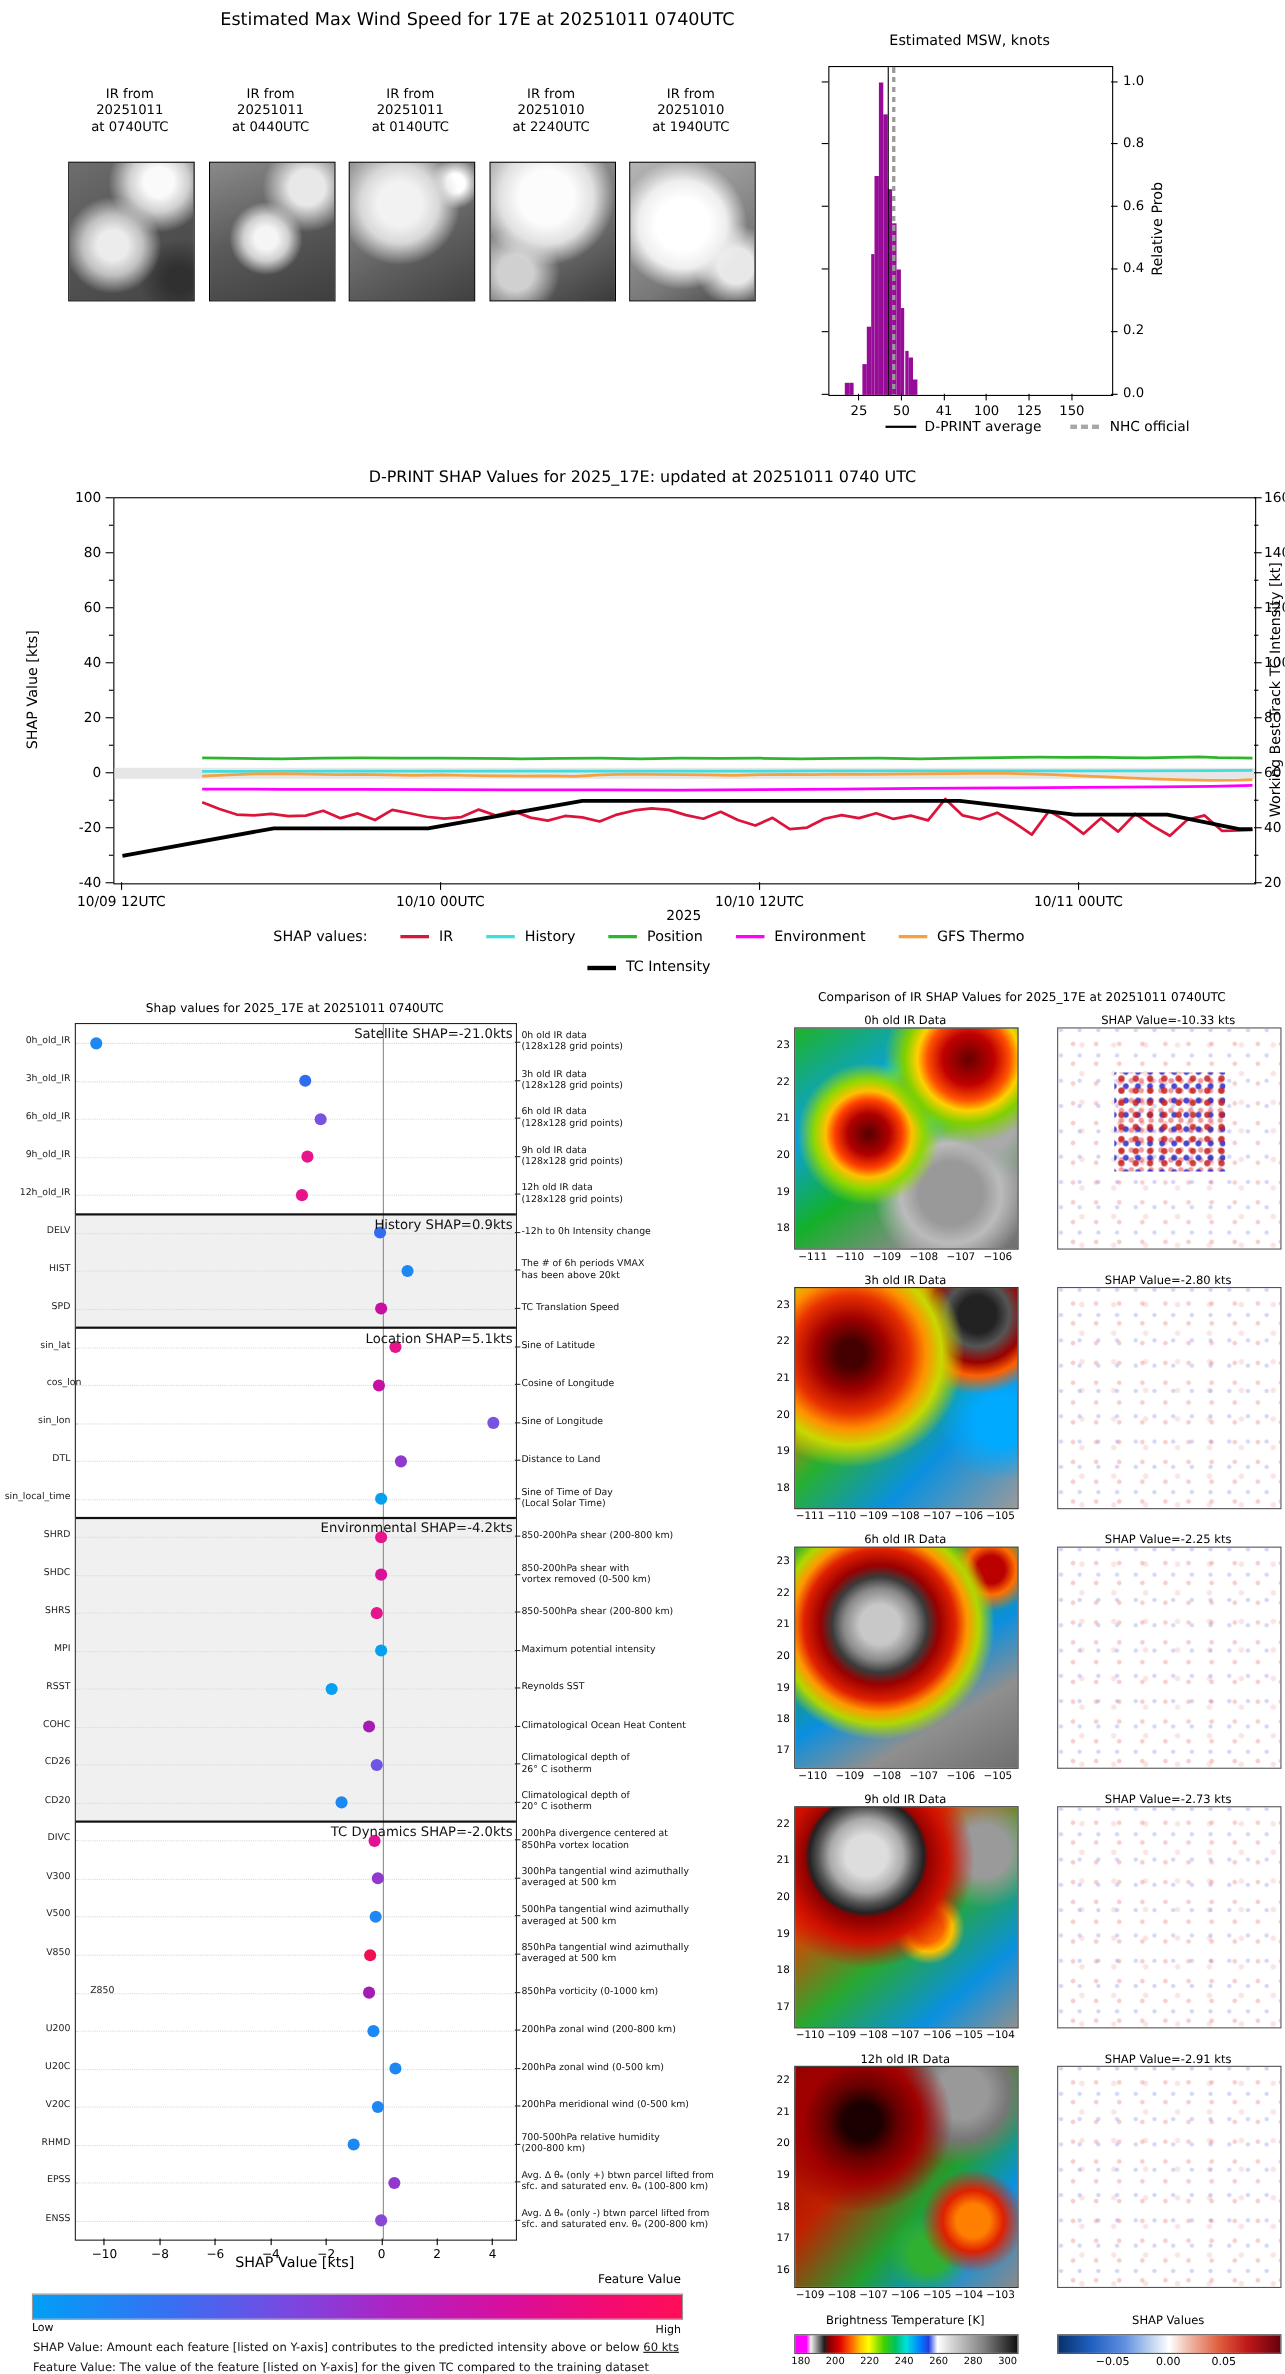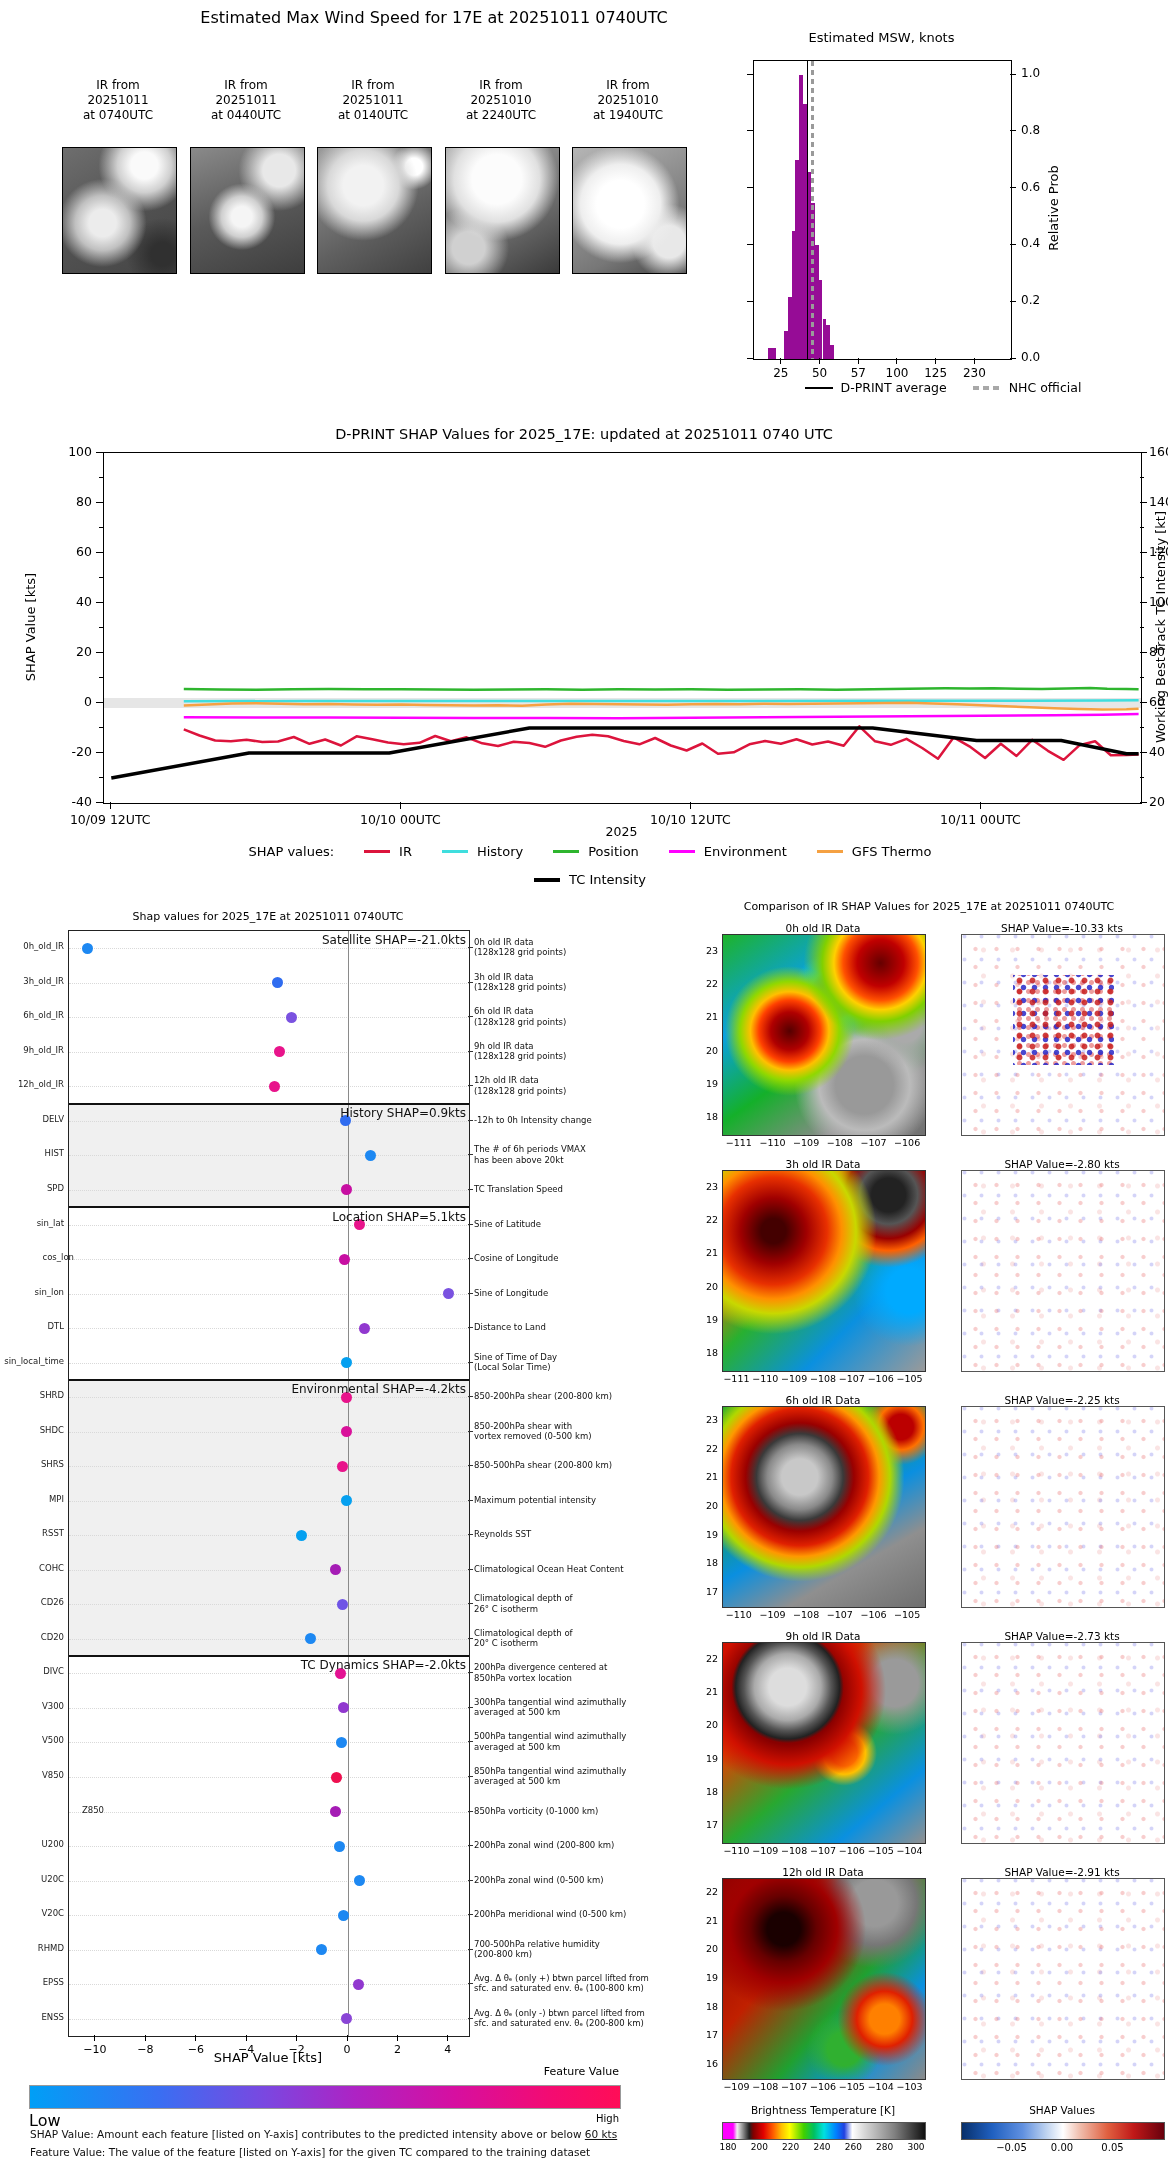--- a/index.html
+++ b/index.html
@@ -55,21 +55,21 @@
   .b-rowlab{position:absolute;width:64px;text-align:right;font-size:8.5px;color:#222;}
   .b-dot{position:absolute;width:11px;height:11px;border-radius:50%;}
   .b-ann{position:absolute;font-size:12px;color:#111;text-align:right;width:420px;}
   .b-xlab{position:absolute;width:40px;text-align:center;font-size:11px;}
   .b-desc{position:absolute;left:474px;width:196px;font-size:8.5px;line-height:1.2;color:#111;}
   .b-desctick{position:absolute;left:468px;width:5px;height:1px;background:#333;}
   #bees-xlabel{left:68px;top:1145px;width:400px;text-align:center;font-size:13px;}
   #fv-label{top:1160px;left:419px;width:200px;text-align:right;font-size:11px;}
   #fv-bar{left:29px;top:1180px;width:590px;height:22px;border:1px solid #999;
     background:linear-gradient(90deg,#009ff6 0%,#3a6ef2 22%,#7b47e0 40%,#ad23c4 55%,#d60fa0 72%,#f30b72 88%,#ff0d57 100%);}
-  #fv-low{left:29px;top:1206px;font-size:16px;}
+  #fv-low{left:29px;top:1206px;font-size:10px;}
   #fv-high{left:419px;top:1208px;width:200px;text-align:right;font-size:10px;}
   .footnote{left:30px;width:660px;font-size:10.5px;line-height:12px;color:#111;}
   .u{text-decoration:underline;}
   
   #cmp-panel{left:690px;top:896px;width:478px;height:1262px;}
   #cmp-title{left:0;top:4px;width:478px;text-align:center;font-size:11px;}
   .cmp-sub{position:absolute;width:202px;text-align:center;font-size:10.5px;}
   .ir-map{position:absolute;left:32px;width:202px;height:200px;border:1px solid #333;}
   .shap-map{position:absolute;left:271px;width:202px;height:200px;border:1px solid #555;background:#fff;overflow:hidden;}
   .sm-speck{position:absolute;inset:0;background-image:
@@ -166,27 +166,27 @@
         <div class="abs h-tickmark" style="left: -6px; top: 102.452px; width: 6px; height: 1px;"></div>
         <div class="abs h-tickmark" style="left: 257px; top: 102.452px; width: 6px; height: 1px;"></div>
         <div class="abs h-ylab" style="top: 38.1905px;">1.0</div>
         <div class="abs h-tickmark" style="left: -6px; top: 45.6905px; width: 6px; height: 1px;"></div>
         <div class="abs h-tickmark" style="left: 257px; top: 45.6905px; width: 6px; height: 1px;"></div>
         <div class="abs h-tickmark" style="left: 27.3675px; top: 330px; width: 1px; height: 6px;"></div>
         <div class="abs h-xlab" style="left: 7.86747px; top: 338px;">25</div>
         <div class="abs h-tickmark" style="left: 66.0723px; top: 330px; width: 1px; height: 6px;"></div>
         <div class="abs h-xlab" style="left: 46.5723px; top: 338px;">50</div>
         <div class="abs h-tickmark" style="left: 104.777px; top: 330px; width: 1px; height: 6px;"></div>
-        <div class="abs h-xlab" style="left: 85.2771px; top: 338px;">57</div>
+        <div class="abs h-xlab" style="left: 85.2771px; top: 338px;">41</div>
         <div class="abs h-tickmark" style="left: 143.482px; top: 330px; width: 1px; height: 6px;"></div>
         <div class="abs h-xlab" style="left: 123.982px; top: 338px;">100</div>
         <div class="abs h-tickmark" style="left: 182.187px; top: 330px; width: 1px; height: 6px;"></div>
         <div class="abs h-xlab" style="left: 162.687px; top: 338px;">125</div>
         <div class="abs h-tickmark" style="left: 220.892px; top: 330px; width: 1px; height: 6px;"></div>
-        <div class="abs h-xlab" style="left: 201.392px; top: 338px;">230</div>
+        <div class="abs h-xlab" style="left: 201.392px; top: 338px;">150</div>
       </div>
     <div class="abs" id="hist-ylabel">Relative Prob</div>
     <div class="abs" id="hist-legend">
       <span class="hl-item">
           <span class="hl-line"></span>
           <span>D-PRINT average</span>
         </span>
       <span class="hl-item">
           <span class="hl-dots"></span>
           <span>NHC official</span>

